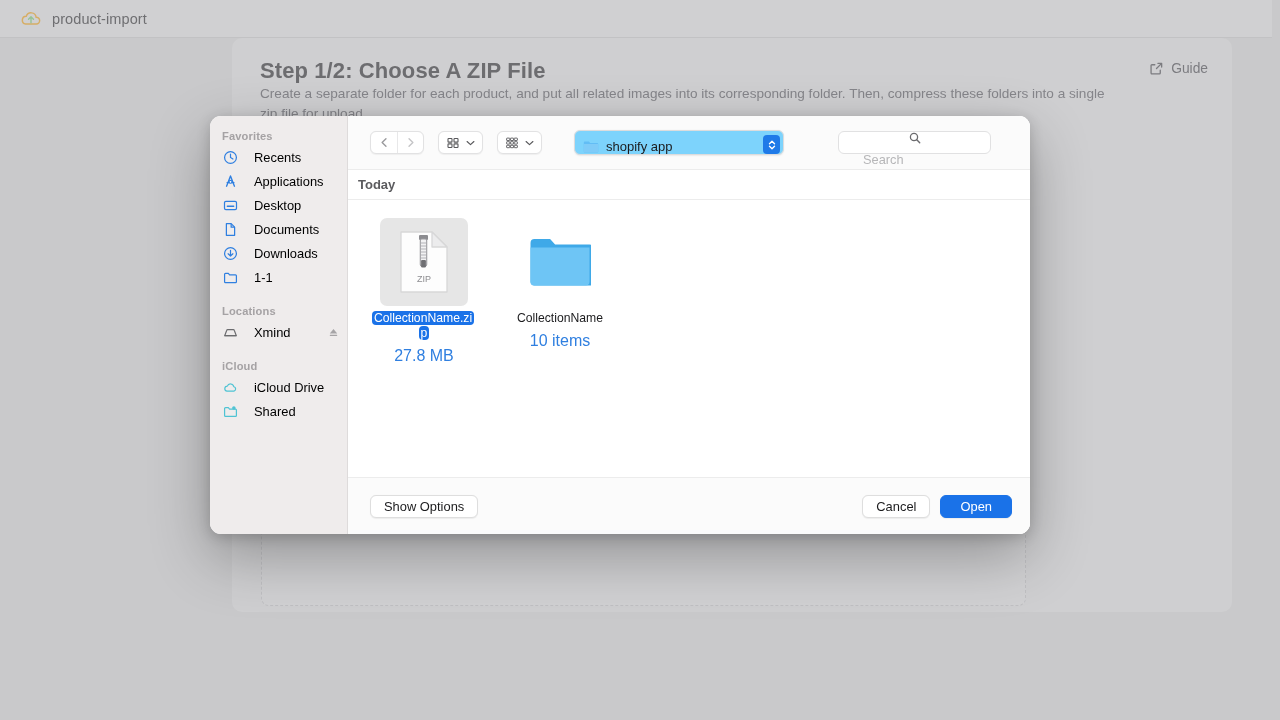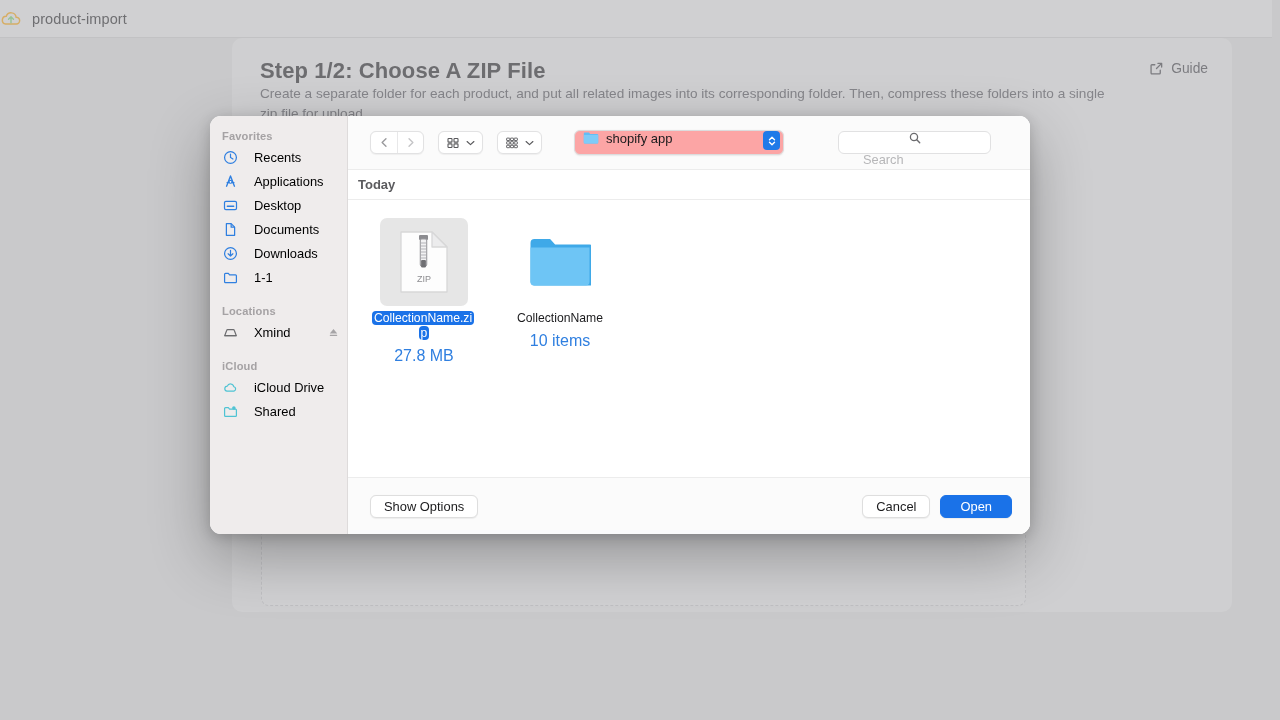--- a/index.html
+++ b/index.html
@@ -20,21 +20,21 @@
   }
 
   #app-topbar {
     position: absolute;
     left: 0; top: 0;
     width: 1272px; height: 38px;
     background: #d0d0d2;
     border-bottom: 1px solid #c2c2c4;
     display: flex;
     align-items: center;
-    padding-left: 0;
+    padding-left: 20px;
   }
 
   #app-logo {
     width: 22px; height: 22px;
     flex: 0 0 auto;
     margin-right: 10px;
     opacity: .72;
   }
 
   #app-title-text {
@@ -193,25 +193,25 @@
     padding: 0 7px;
   }
   .tb-menu svg.glyph { width: 14px; height: 12px; display: block; }
   .tb-menu svg.caret { width: 9px; height: 6px; display: block; }
 
   #path-popup {
     margin-left: 32px;
     height: 25px;
     width: 210px;
     border-radius: 6px;
-    background: #fca5a5;
+    background: #7dd3fc;
     border: 1px solid #dcdcdd;
     box-shadow: 0 .5px 1.5px rgba(0,0,0,.07);
     display: flex;
-    align-items: flex-start;
+    align-items: flex-end;
     padding: 0 3px 0 8px;
     gap: 7px;
   }
   #path-folder-icon { width: 16px; height: 14px; flex: 0 0 16px; display: block; }
   #path-label {
     font-size: 13px;
     color: #1b1b1d;
     flex: 1 1 auto;
     white-space: nowrap;
     overflow: hidden;

